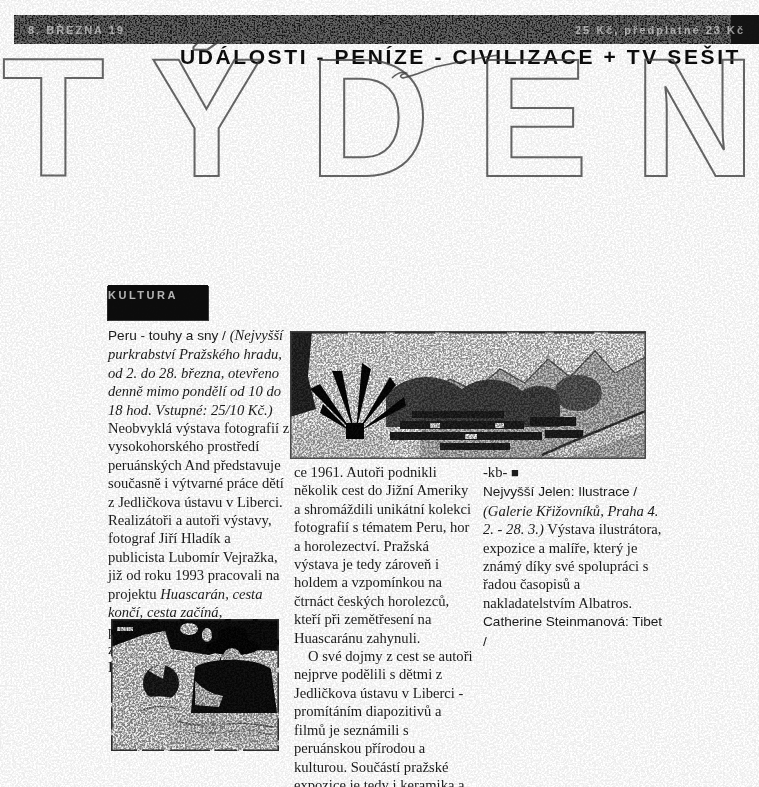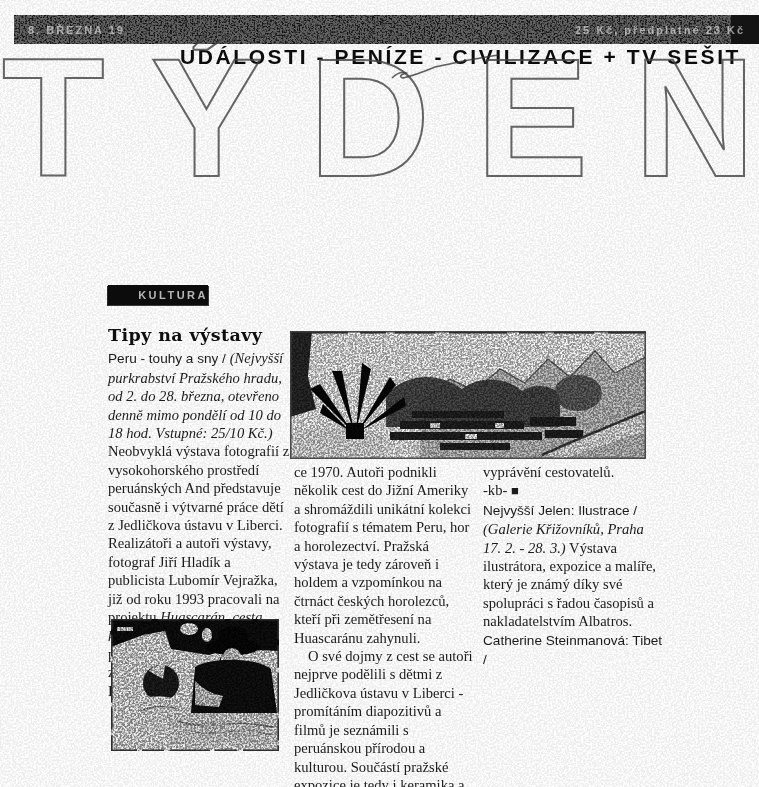--- a/index.html
+++ b/index.html
@@ -37,22 +37,22 @@
   .logo-text {
     font-family:"Liberation Sans", sans-serif; font-weight:bold;
     font-size:168px; line-height:1.0; letter-spacing:46px; white-space:nowrap;
     color:#6a6a6a;
   }
   @supports (-webkit-text-stroke: 1px black) {
     .logo-text { color:transparent; -webkit-text-stroke:2px #474747; }
   }
 
   .rubric {
-    position:absolute; left:108px; top:285px; width:100px; height:20px;
-    background:#0d0d0d; text-align:right; line-height:20px;
+    position:absolute; left:108px; top:285px; width:100px; height:35px;
+    background:#0d0d0d; text-align:left; line-height:20px;
     font-family:"Liberation Sans", sans-serif; font-weight:bold;
     font-size:11px; letter-spacing:2.5px; color:rgba(255,255,255,0.72);
     box-shadow:1px 1px 0 #3c3c3c, -1px 1px 0 #2a2a2a;
   }
 
   
   .col {
     position:absolute; width:182px;
     font-size:14.6px; line-height:18.4px; text-align:left;
   }
@@ -115,21 +115,20 @@
     <path d="M6,26 q7,-7 14,-5 q-9,3 -3,5 q13,-3 32,-11 Q80,8 112,3" stroke="#3a3a3a" fill="none" stroke-width="1.5" opacity="0.8"></path>
   </svg>
 
   <div class="logo">
     <span class="logo-text">TÝDEN</span>
   </div>
 
   <div class="rubric">KULTURA</div>
 
   <div class="col col-1">
-    <h2 class="article-heading">Tipy na výstavy</h2>
     <p><span class="run-in-title">Peru - touhy a sny / </span><span class="venue">(Nejvyšší purkrabství Pražského hradu, od 2. do 28. března, otevřeno denně mimo pondělí od 10 do 18 hod. Vstupné: 25/10 Kč.)</span><span> Neobvyklá výstava fotografií z vysokohorského prostředí peruánských And představuje současně i výtvarné práce dětí z Jedličkova ústavu v Liberci. Realizátoři a autoři výstavy, fotograf Jiří Hladík a publicista Lubomír Vejražka, již od roku 1993 pracovali na projektu </span><span class="venue">Huascarán, cesta končí, cesta začíná</span><span>, připomínajícím obrovské zemětřesení, které postihlo Peru v ro-</span></p>
   </div>
 
   <svg class="photo photo-peru" width="356" height="128" viewBox="0 0 356 128">
     <rect width="356" height="128" fill="#f6f5f2"></rect>
 
     <path d="M130,72 L160,48 L185,60 L210,38 L235,52 L258,28 L280,46 L305,20 L325,42 L356,26 L356,128 L130,128 Z" fill="#c9c4bb"></path>
     <path d="M130,72 L160,48 L185,60 L210,38 L235,52 L258,28 L280,46 L305,20 L325,42 L356,26" fill="none" stroke="#6e675d" stroke-width="1.4"></path>
 
     <path d="M0,0 L22,0 L18,46 L26,78 L0,86 Z" fill="#35312a"></path>
@@ -165,28 +164,27 @@
       <path d="M60,100 L30,82 L33,73 Z"></path>
       <rect x="56" y="92" width="18" height="16"></rect>
     </g>
 
     <rect width="356" height="128" filter="url(#speckle-dark)" opacity="0.4"></rect>
     <line x1="0" y1="1.5" x2="356" y2="1.5" stroke="#222" stroke-width="2" stroke-dasharray="58 12 26 9 40 14"></line>
     <rect x="0.8" y="0.8" width="354.4" height="126.4" fill="none" stroke="#4a4740" stroke-width="1.4"></rect>
   </svg>
 
   <div class="col col-2">
-    <p>ce 1970. Autoři podnikli několik cest do Jižní Ameriky a shromáždili unikátní kolekci fotografií s tématem Peru, hor a horolezectví. Pražská výstava je tedy zároveň i holdem a vzpomínkou na čtrnáct českých horolezců, kteří při zemětřesení na Huascaránu zahynuli.</p>
+    <p>ce 1961. Autoři podnikli několik cest do Jižní Ameriky a shromáždili unikátní kolekci fotografií s tématem Peru, hor a horolezectví. Pražská výstava je tedy zároveň i holdem a vzpomínkou na čtrnáct českých horolezců, kteří při zemětřesení na Huascaránu zahynuli.</p>
     <p class="indent">O své dojmy z cest se autoři nejprve podělili s dětmi z Jedličkova ústavu v Liberci - promítáním diapozitivů a filmů je seznámili s peruánskou přírodou a kulturou. Součástí pražské expozice je tedy i keramika a obrázky, které děti vytvořily jako spontánní reakci na</p>
   </div>
 
   <div class="col col-3">
-    <p>vyprávění cestovatelů.</p>
     <p class="byline-row"><span>-kb- </span><span class="end-square">■</span></p>
-    <p class="listing-2"><span class="run-in-title">Nejvyšší Jelen: Ilustrace / </span><span class="venue">(Galerie Křižovníků, Praha 17. 2. - 28. 3.)</span><span> Výstava ilustrátora, expozice a malíře, který je známý díky své spolupráci s řadou časopisů a nakladatelstvím Albatros.</span></p>
+    <p class="listing-2"><span class="run-in-title">Nejvyšší Jelen: Ilustrace / </span><span class="venue">(Galerie Křižovníků, Praha 4. 2. - 28. 3.)</span><span> Výstava ilustrátora, expozice a malíře, který je známý díky své spolupráci s řadou časopisů a nakladatelstvím Albatros.</span></p>
     <p class="listing-3"><span class="run-in-title">Catherine Steinmanová: Tibet /</span><br>
       </p>
   </div>
 
   <svg class="photo photo-children" width="168" height="132" viewBox="0 0 168 132">
     <rect width="168" height="132" fill="#f1efeb"></rect>
 
     <path d="M0,0 L168,0 L168,32 L120,30 L98,36 L60,30 L54,12 L32,16 L0,28 Z" fill="#1b1815"></path>
     <ellipse cx="78" cy="10" rx="9" ry="6" fill="#f1efeb"></ellipse>
     <ellipse cx="96" cy="16" rx="5" ry="7" fill="#f1efeb"></ellipse>

